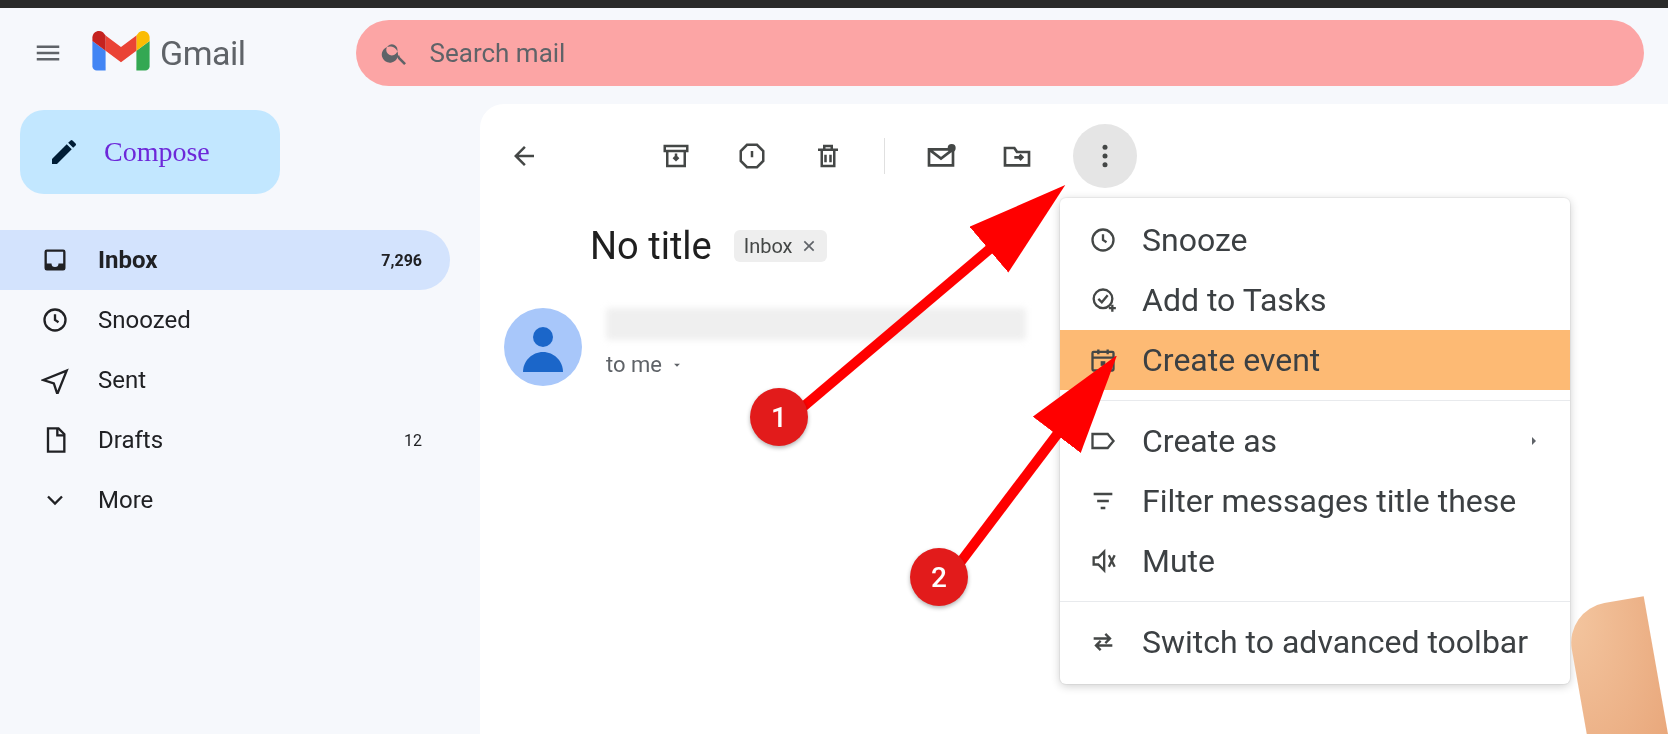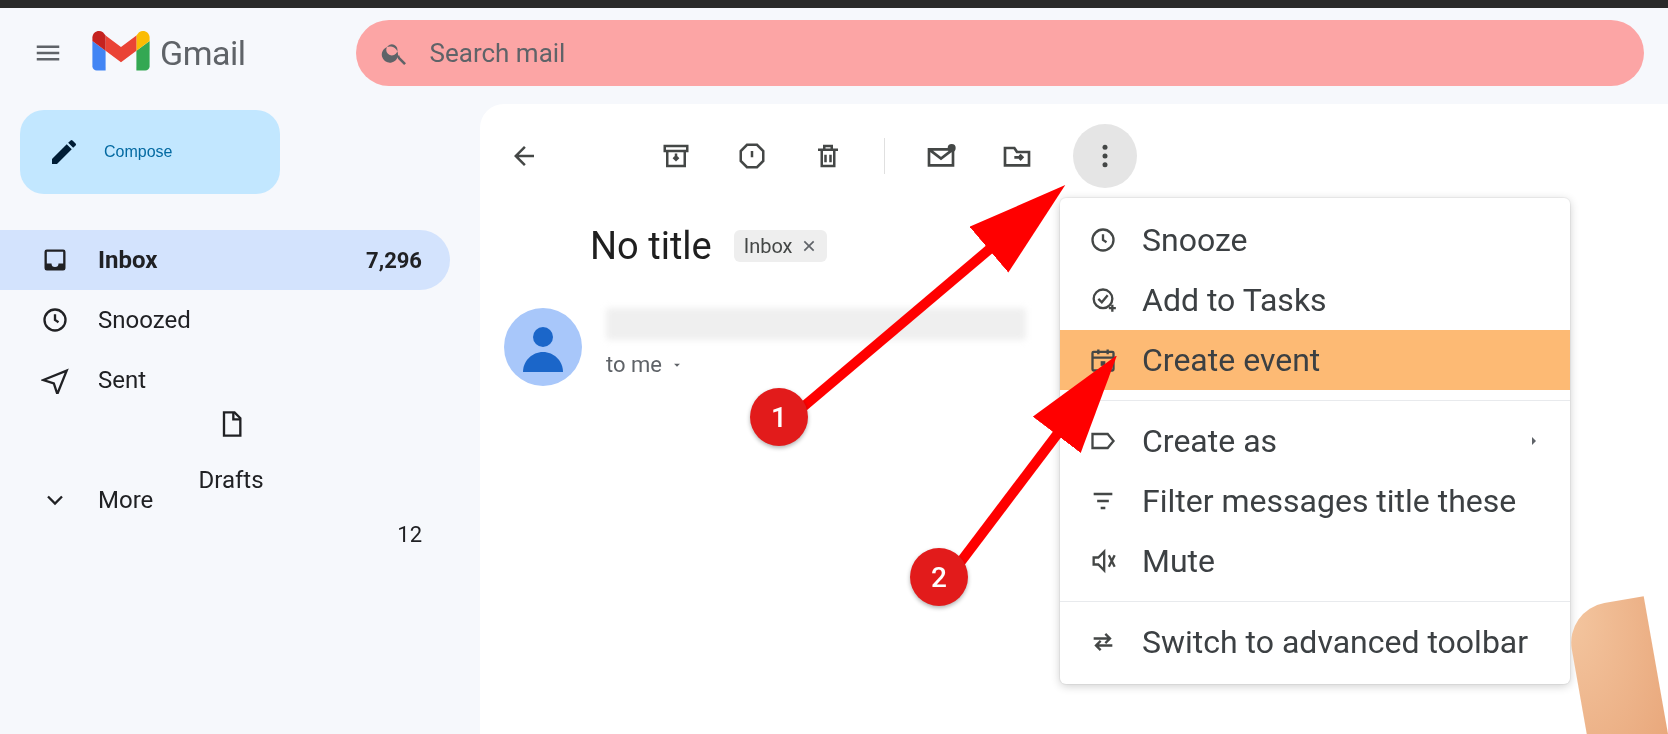--- a/index.html
+++ b/index.html
@@ -68,24 +68,25 @@
     margin-left: 20px;
     background: #c2e7ff;
     border: none;
     border-radius: 24px;
     height: 84px;
     width: 260px;
     display: flex;
     align-items: center;
     gap: 24px;
     padding: 0 28px;
-    font-size: 16px;
-    color: #0369a1;
+    font-size: 28px;
+    color: #6d28d9;
     font-weight: 500;
     cursor: pointer;
+    font-family: Liberation Serif, serif;
   }
   .nav-list {
     margin-top: 36px;
     list-style: none;
   }
   .nav-item {
     height: 60px;
     border-radius: 0 30px 30px 0;
     display: flex;
     align-items: center;
@@ -98,25 +99,24 @@
   }
   .nav-item .icon-slot {
     width: 30px; display: flex; align-items: center; justify-content: center;
   }
   .nav-item.active {
     background: #d3e3fd;
     font-weight: 700;
   }
   .nav-item.drafts {
     font-weight: 400;
-    flex-direction: column;
   }
   .nav-count {
     margin-left: auto;
-    font-size: 22px;
+    font-size: 16px;
   }
 
   
   .main {
     flex: 1;
     background: #fff;
     border-radius: 24px 0 0 0;
     margin-top: 6px;
     padding: 24px 0 0 0;
     position: relative;

